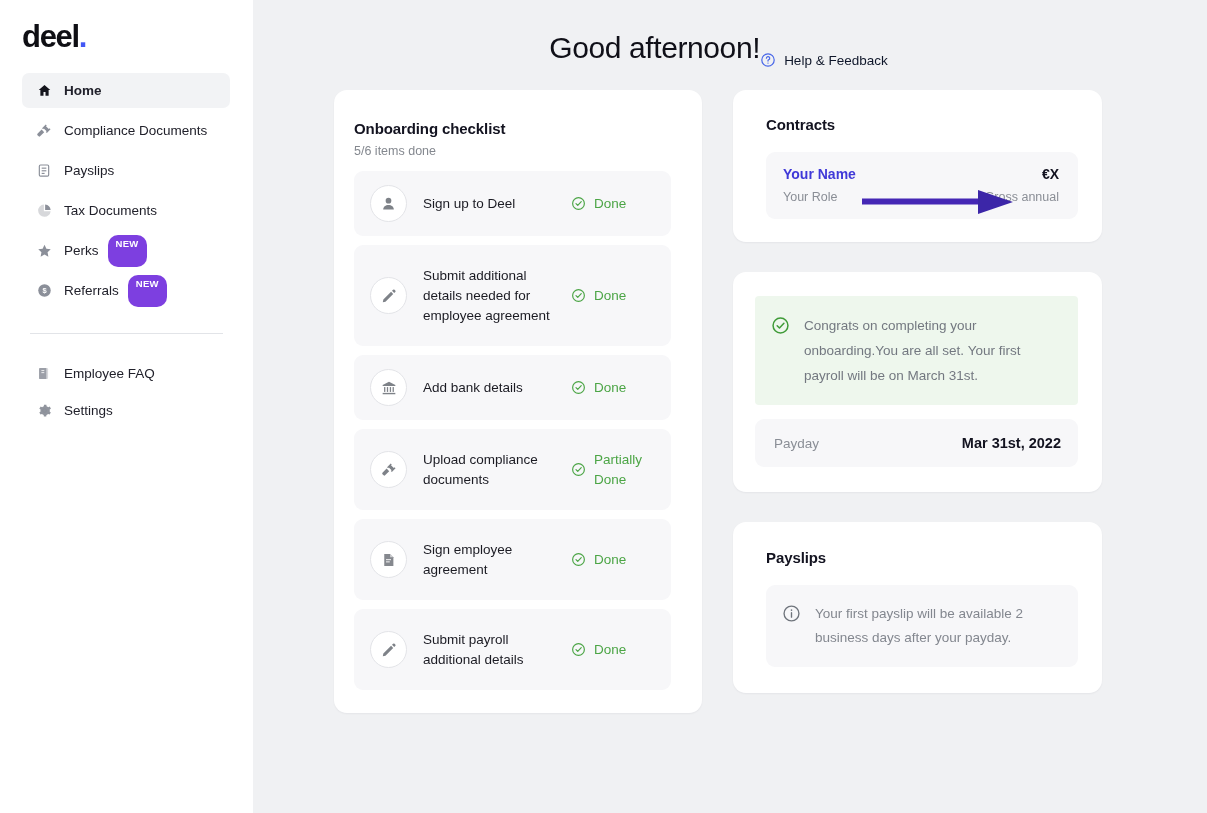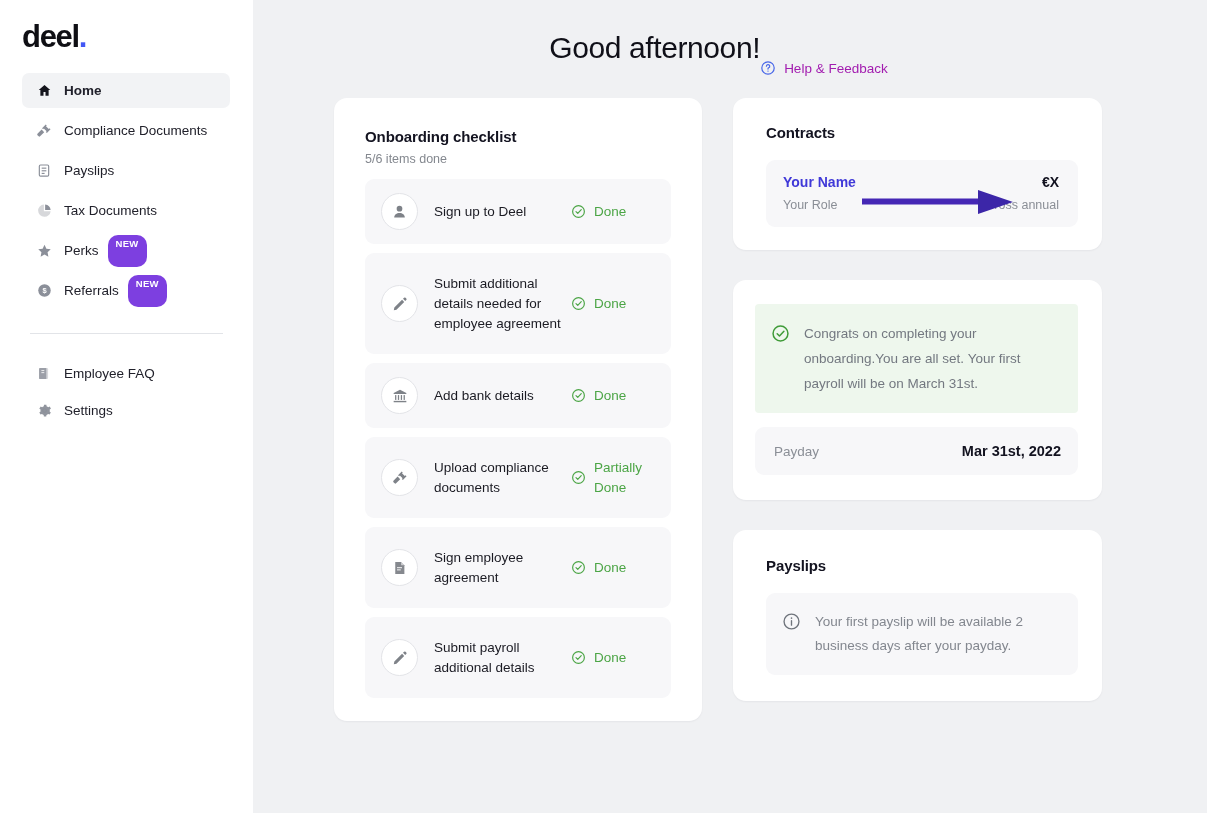--- a/index.html
+++ b/index.html
@@ -95,23 +95,23 @@
     font-size: 30px;
     font-weight: 400;
     color: #101018;
     letter-spacing: -.4px;
     line-height: 40px;
   }
   .help-link {
     display: flex;
     align-items: center;
     gap: 8px;
-    color: #a21caf;
+    color: #0f172a;
     font-size: 13.5px;
-    margin-top: 32px;
+    margin-top: 24px;
     cursor: pointer;
     white-space: nowrap;
   }
   .help-link svg { display: block; }
 
   .columns {
     display: flex;
     gap: 31px;
     padding: 22px 104px 0 81px;
     align-items: flex-start;
@@ -119,21 +119,21 @@
   .col-left { width: 368px; flex: 0 0 368px; }
   .col-right { width: 369px; flex: 0 0 369px; }
 
   .card {
     background: #ffffff;
     border-radius: 13px;
     box-shadow: 0 1px 2px rgba(16,22,40,.05);
   }
 
   
-  .checklist-card { padding: 30px 31px 23px 31px; }
+  .checklist-card { padding: 30px 31px 23px 20px; }
   .card-title {
     font-size: 15px;
     font-weight: 700;
     color: #131320;
     letter-spacing: -.1px;
   }
   .card-sub {
     font-size: 12.5px;
     color: #84888f;
     margin-top: 7px;

